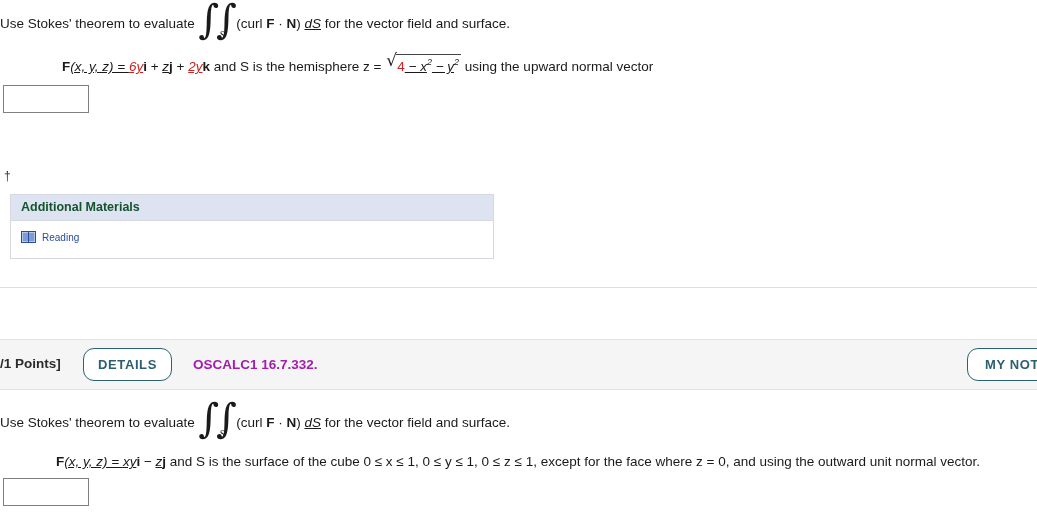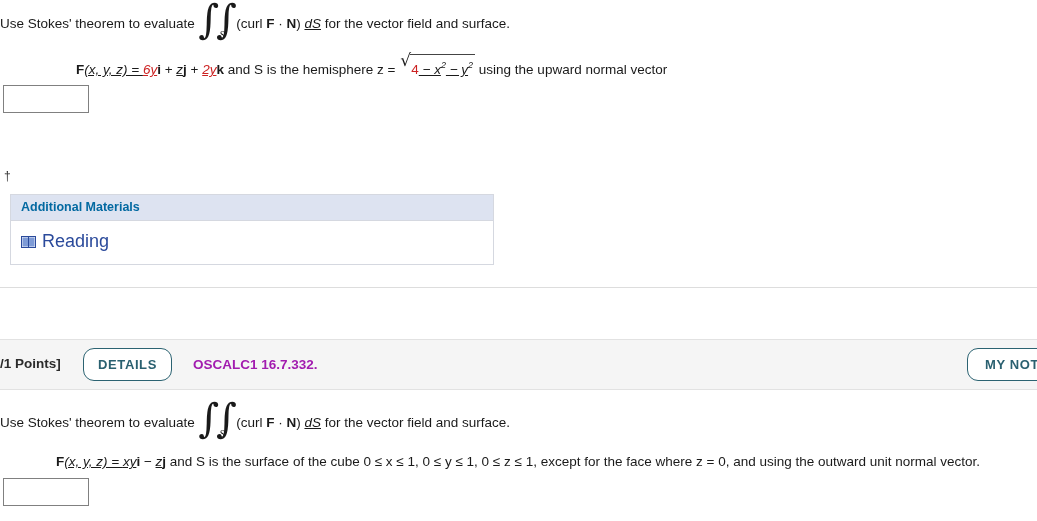--- a/index.html
+++ b/index.html
@@ -61,37 +61,37 @@
     top: -2px;
     font-size: 17px;
     line-height: 17px;
     font-family: "DejaVu Sans", sans-serif;
   }
   .sqrt .rad-body {
     display: inline-block;
     border-top: 1px solid #444;
     padding: 0 2px 0 1px;
     margin-top: 0px;
-    line-height: 21px;
+    line-height: 15px;
   }
   sup.exp { font-size: 9px; vertical-align: super; font-style: italic; }
 
   
   .qtext {
     line-height: 20px;
     white-space: nowrap;
   }
   .q1-prompt {
     position: absolute;
     left: 0px;
     top: 6px;
   }
   .q1-formula {
     position: absolute;
-    left: 76px;
+    left: 62px;
     top: 54px;
     white-space: nowrap;
   }
   .answer-box {
     position: absolute;
     width: 86px;
     height: 28px;
     border: 1px solid #808080;
     background: #ffffff;
     box-sizing: border-box;
@@ -121,31 +121,31 @@
     border: 1px solid #d5d8e0;
     box-sizing: border-box;
     background: #fff;
   }
   .addmat-header {
     background: #dde3f1;
     border-bottom: 1px solid #d5d8e0;
     padding: 5px 10px 6px 10px;
     font-size: 12.5px;
     font-weight: bold;
-    color: #0369a1;
+    color: #14532d;
   }
   .addmat-body {
     padding: 10px 10px 12px 10px;
   }
   .addmat-link {
     display: inline-flex;
     align-items: center;
     gap: 6px;
     color: #2b4a9b;
-    font-size: 18px;
+    font-size: 10px;
     text-decoration: none;
     cursor: pointer;
   }
   .book-icon {
     display: inline-block;
     width: 15px;
     height: 12px;
     line-height: 0;
   }
 

